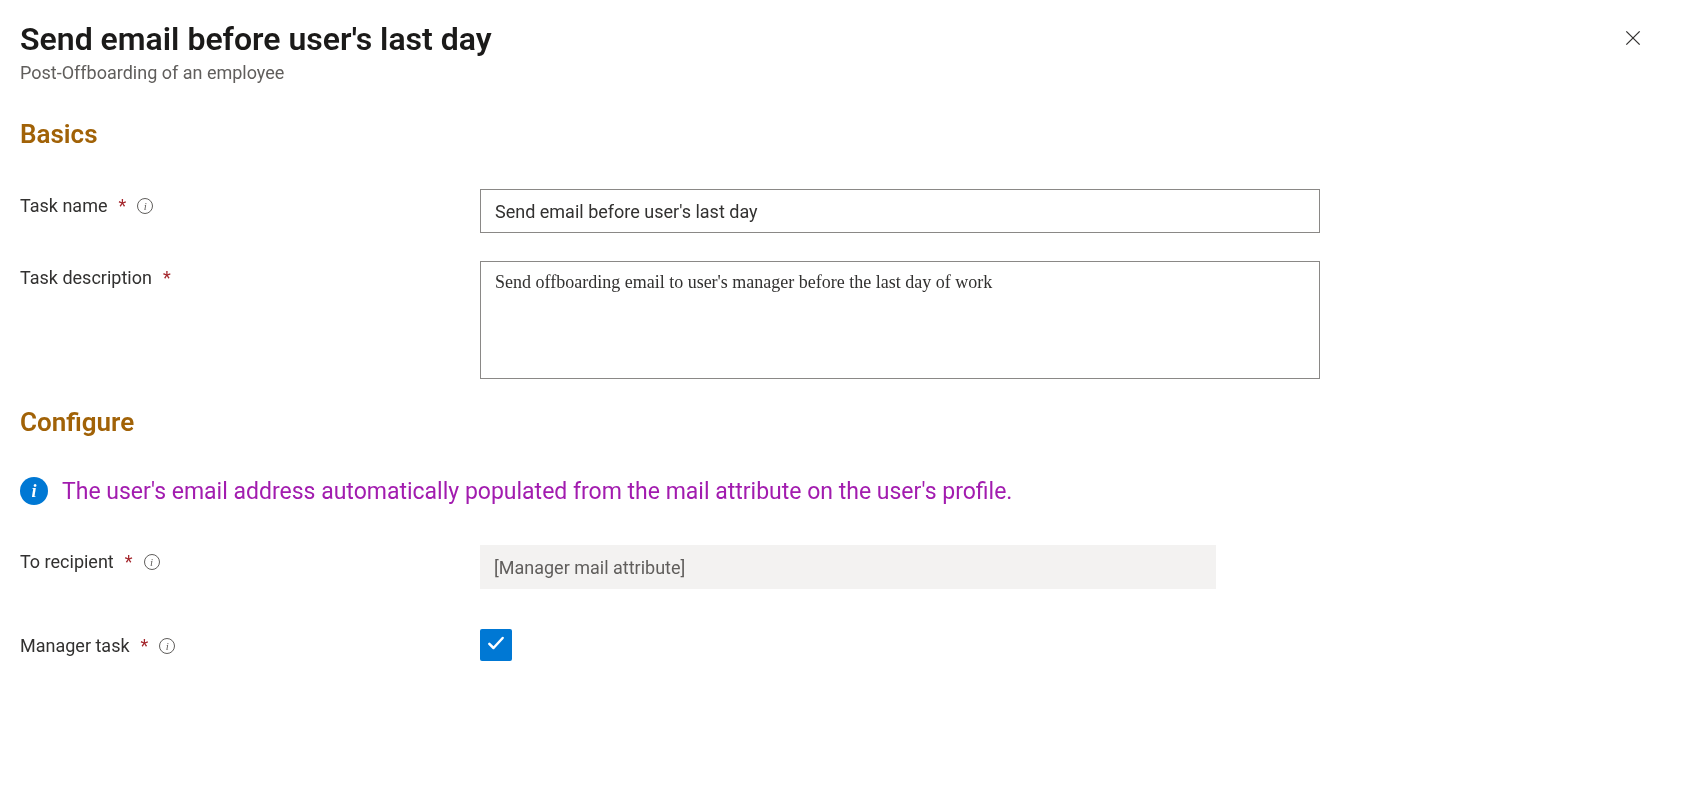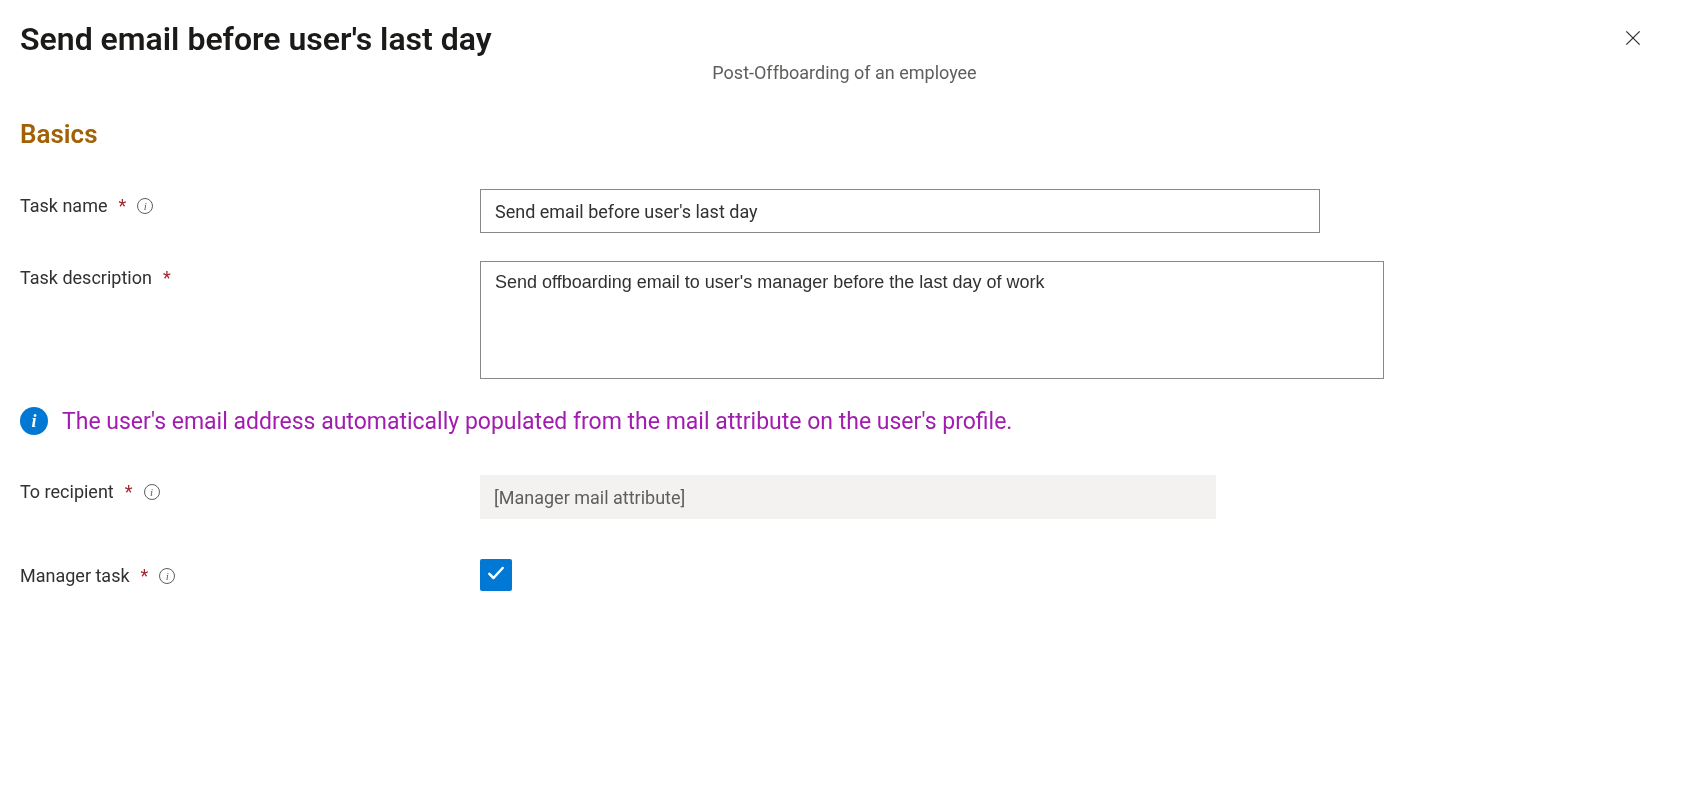--- a/index.html
+++ b/index.html
@@ -37,21 +37,20 @@
     }
     .close-btn svg {
       width: 20px;
       height: 20px;
       stroke: #323130;
     }
     .subtitle {
       font-size: 18px;
       color: #605e5c;
       margin-bottom: 36px;
-      text-align: center;
     }
     .section-heading {
       font-size: 26px;
       font-weight: 600;
       color: #a16207;
       margin-bottom: 40px;
     }
     .form-row {
       display: flex;
       align-items: flex-start;
@@ -92,26 +91,26 @@
       width: 840px;
       height: 44px;
       border: 1px solid #8a8886;
       padding: 8px 14px;
       font-size: 18px;
       font-family: inherit;
       color: #323130;
       background: #ffffff;
     }
     .form-textarea {
-      width: 904px;
+      width: 840px;
       height: 118px;
       border: 1px solid #8a8886;
       padding: 10px 14px;
       font-size: 18px;
-      font-family: Liberation Sans, sans-serif;
+      font-family: Liberation Serif, serif;
       color: #323130;
       background: #ffffff;
       resize: none;
     }
     .section-configure {
       margin-top: 16px;
     }
     .info-banner {
       display: flex;
       align-items: center;
@@ -196,20 +195,21 @@
 
 <div class="form-row">
   <div class="form-label-col">
     <span class="form-label">Task description</span>
     <span class="required">*</span>
   </div>
   <textarea class="form-textarea" style="">Send offboarding email to user's manager before the last day of work</textarea>
 </div>
 
 <div class="section-configure">
+  <h2 class="section-heading">Configure</h2>
 
   <div class="info-banner">
     <span class="info-banner-icon">i</span>
     <span class="info-banner-text">The user's email address automatically populated from the mail attribute on the user's profile.</span>
   </div>
 
   <div class="form-row">
     <div class="form-label-col">
       <span class="form-label">To recipient</span>
       <span class="required">*</span>

